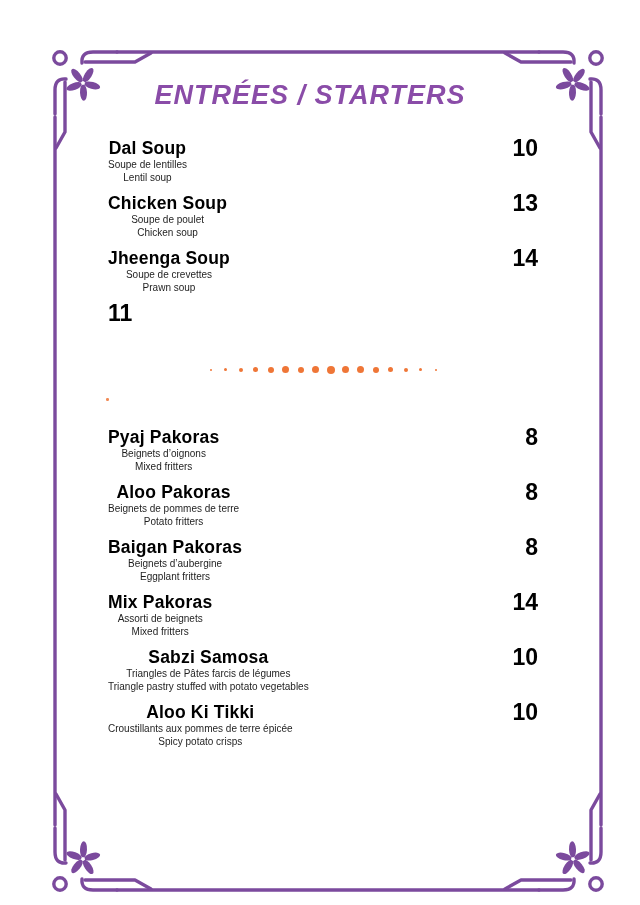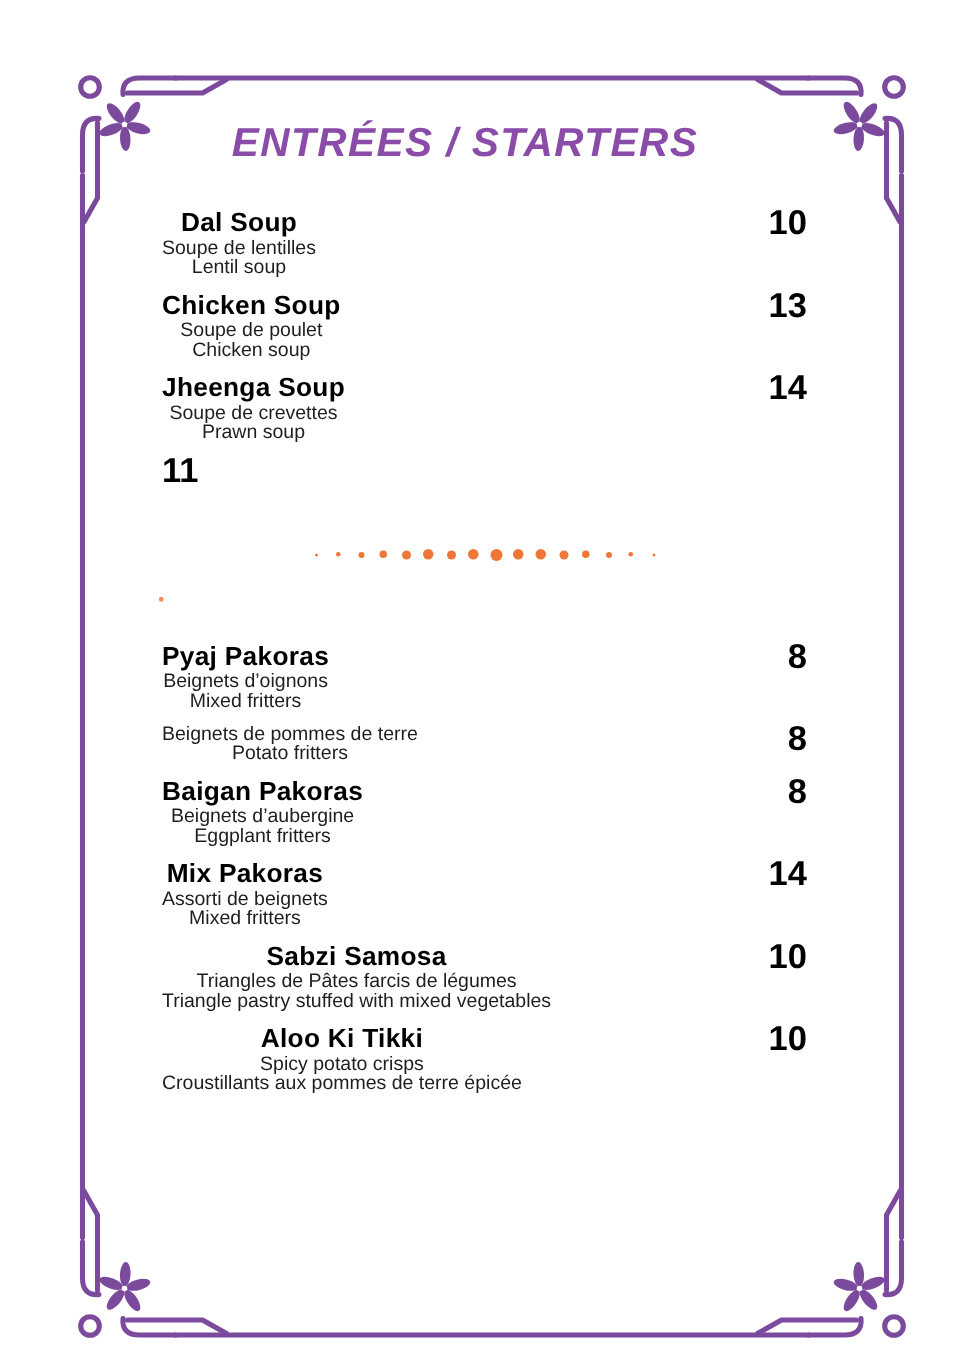--- a/index.html
+++ b/index.html
@@ -17,21 +17,21 @@
   .petal{fill:var(--frame-purple);}
   .hole{fill:#ffffff;}
   .page-title{
     position:absolute;top:80px;left:0;width:620px;text-align:center;
     font-style:italic;font-weight:600;font-size:27px;line-height:30px;
     letter-spacing:1px;color:var(--title-purple);
   }
   .menu{position:absolute;left:108px;top:138px;width:430px;text-align:center;}
   .item{display:flex;justify-content:space-between;align-items:flex-start;margin-bottom:9px;}
   .item-name{font-weight:bold;font-size:17.5px;line-height:20px;letter-spacing:.2px;color:var(--text-black);}
-  .item-desc{font-size:13px;line-height:13px;color:var(--desc-black);}
+  .item-desc{font-size:10px;line-height:13px;color:var(--desc-black);}
   .item-price{font-weight:bold;font-size:23px;line-height:20px;color:var(--text-black);white-space:nowrap;}
   .divider{margin:42px 0 53px 0;height:9px;display:flex;justify-content:center;align-items:center;}
   .dot-cell{width:15px;height:9px;flex:none;display:flex;align-items:center;justify-content:center;}
   .dot{background:var(--dot-orange);border-radius:50%;display:block;}
   .stray-dot{position:absolute;left:106px;top:398px;background:var(--dot-orange);border-radius:50%;opacity:.85;}
 </style>
 </head>
 <body style="--frame-purple: #7b4a9d; --title-purple: #8a4ca8; --dot-orange: #ef7637; --text-black: #000000; --desc-black: #1e1e1e;">
 
 <svg class="frame-svg" viewBox="0 0 640 905" aria-hidden="true">
@@ -160,20 +160,21 @@
     <div class="item">
       <div class="item-text">
         <div class="item-name">Pyaj Pakoras</div>
         <div class="item-desc">Beignets d’oignons</div>
         <div class="item-desc">Mixed fritters</div>
       </div>
       <div class="item-price">8</div>
     </div>
     <div class="item">
       <div class="item-text">
+        <div class="item-name">Aloo Pakoras</div>
         <div class="item-desc">Beignets de pommes de terre</div>
         <div class="item-desc">Potato fritters</div>
       </div>
       <div class="item-price">8</div>
     </div>
     <div class="item">
       <div class="item-text">
         <div class="item-name">Baigan Pakoras</div>
         <div class="item-desc">Beignets d’aubergine</div>
         <div class="item-desc">Eggplant fritters</div>
@@ -185,27 +186,27 @@
         <div class="item-name">Mix Pakoras</div>
         <div class="item-desc">Assorti de beignets</div>
         <div class="item-desc">Mixed fritters</div>
       </div>
       <div class="item-price">14</div>
     </div>
     <div class="item">
       <div class="item-text">
         <div class="item-name">Sabzi Samosa</div>
         <div class="item-desc">Triangles de Pâtes farcis de légumes</div>
-        <div class="item-desc">Triangle pastry stuffed with mixed vegetables</div>
+        <div class="item-desc">Triangle pastry stuffed with potato vegetables</div>
       </div>
       <div class="item-price">10</div>
     </div>
     <div class="item">
       <div class="item-text">
         <div class="item-name">Aloo Ki Tikki</div>
+        <div class="item-desc">Croustillants aux pommes de terre épicée</div>
         <div class="item-desc">Spicy potato crisps</div>
-        <div class="item-desc">Croustillants aux pommes de terre épicée</div>
       </div>
       <div class="item-price">10</div>
     </div>
   </div>
 
 </div>
 
 </body></html>

